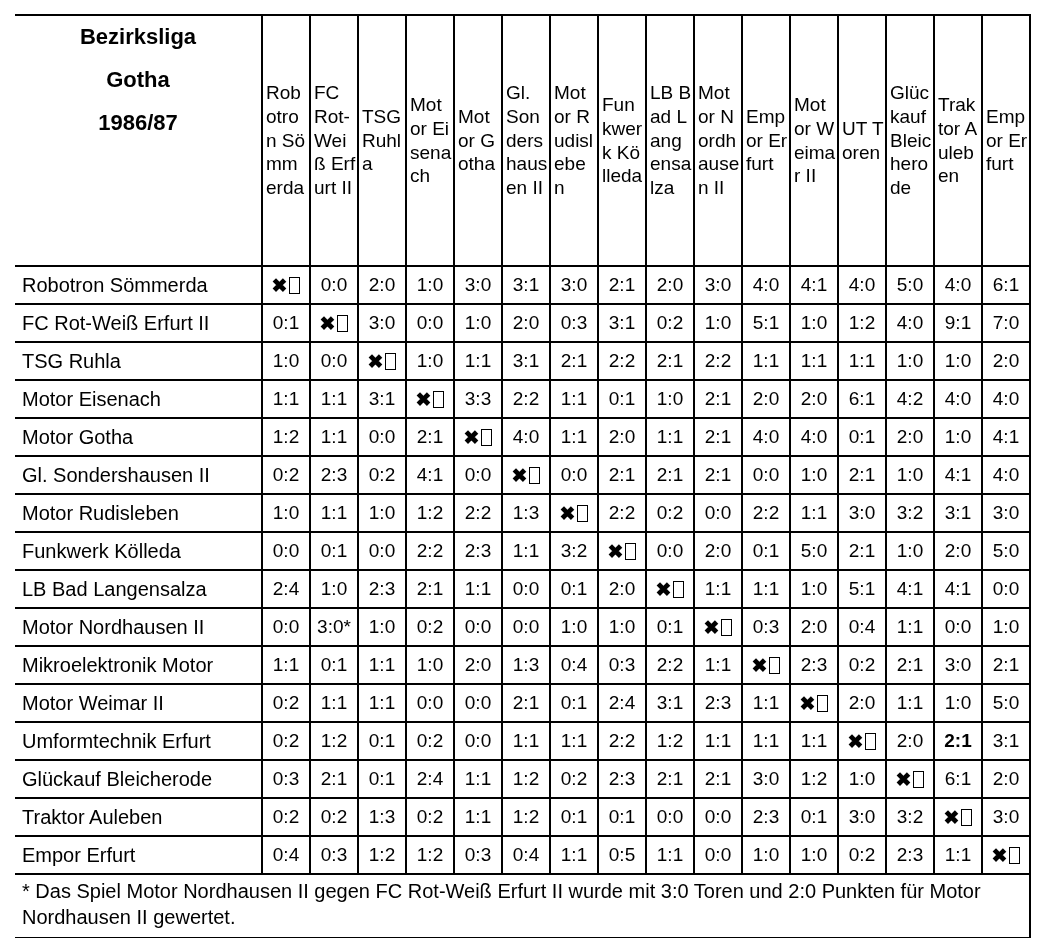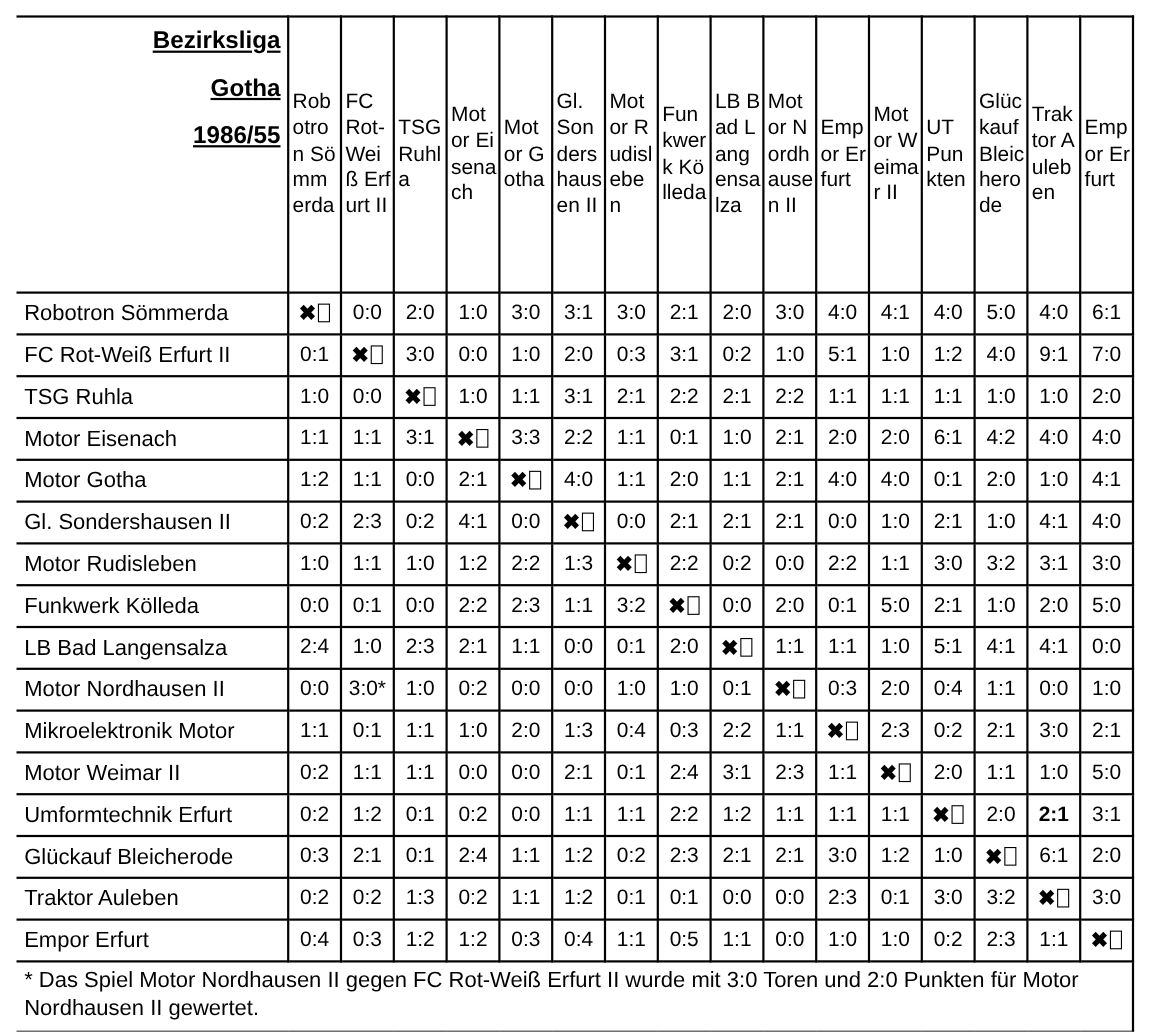--- a/index.html
+++ b/index.html
@@ -27,23 +27,22 @@
   th, td {
     border: 2px solid #000;
     box-sizing: border-box;
   }
   
   tr > th:first-child, tr > td:first-child { border-left: none; }
 
   thead tr { height: 251px; }
   .title-cell {
     vertical-align: top;
-    text-align: right;
+    text-align: center;
     padding: 6px 6px 0 6px;
-    text-decoration: underline;
   }
   .title-line {
     font-weight: bold;
     font-size: 22px;
     line-height: 1.0;
     margin: 4px 0 21px 0;
   }
   .colhead {
     vertical-align: middle;
     text-align: left;
@@ -116,35 +115,35 @@
         <col class="score-col">
         <col class="score-col">
         <col class="score-col">
         <col class="score-col">
       </colgroup>
     <thead>
       <tr id="header-row">
         <th class="title-cell">
           <div class="title-line">Bezirksliga</div>
           <div class="title-line">Gotha</div>
-          <div class="title-line">1986/55</div>
+          <div class="title-line">1986/87</div>
         </th>
       <th class="colhead">Robotron Sömmerda</th>
           <th class="colhead">FC Rot-Weiß Erfurt II</th>
           <th class="colhead">TSG Ruhla</th>
           <th class="colhead">Motor Eisenach</th>
           <th class="colhead">Motor Gotha</th>
           <th class="colhead">Gl. Sondershausen II</th>
           <th class="colhead">Motor Rudisleben</th>
           <th class="colhead">Funkwerk Kölleda</th>
           <th class="colhead">LB Bad Langensalza</th>
           <th class="colhead">Motor Nordhausen II</th>
           <th class="colhead">Empor Erfurt</th>
           <th class="colhead">Motor Weimar II</th>
-          <th class="colhead">UT Punkten</th>
+          <th class="colhead">UT Toren</th>
           <th class="colhead">Glückauf Bleicherode</th>
           <th class="colhead">Traktor Auleben</th>
           <th class="colhead">Empor Erfurt</th>
         </tr>
     </thead>
     <tbody id="table-body">
         <tr>
           <th class="rowlabel">Robotron Sömmerda</th>
           <td class="cell"><span class="xmark">✖</span><span class="tofu"></span></td>
           <td class="cell">0:0</td>

